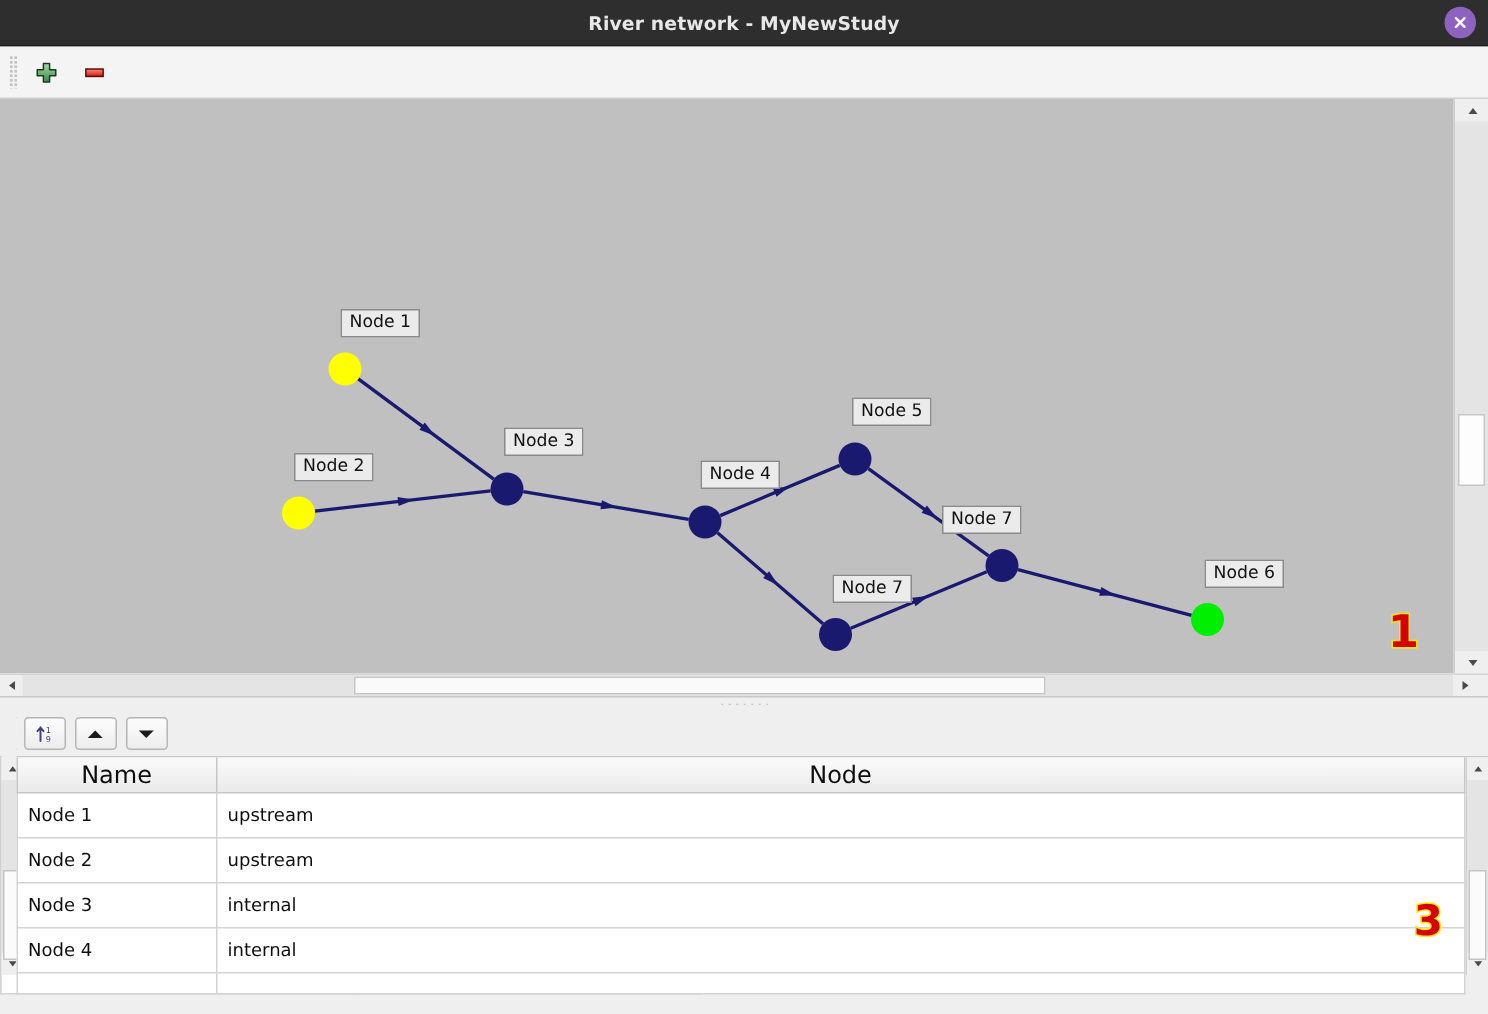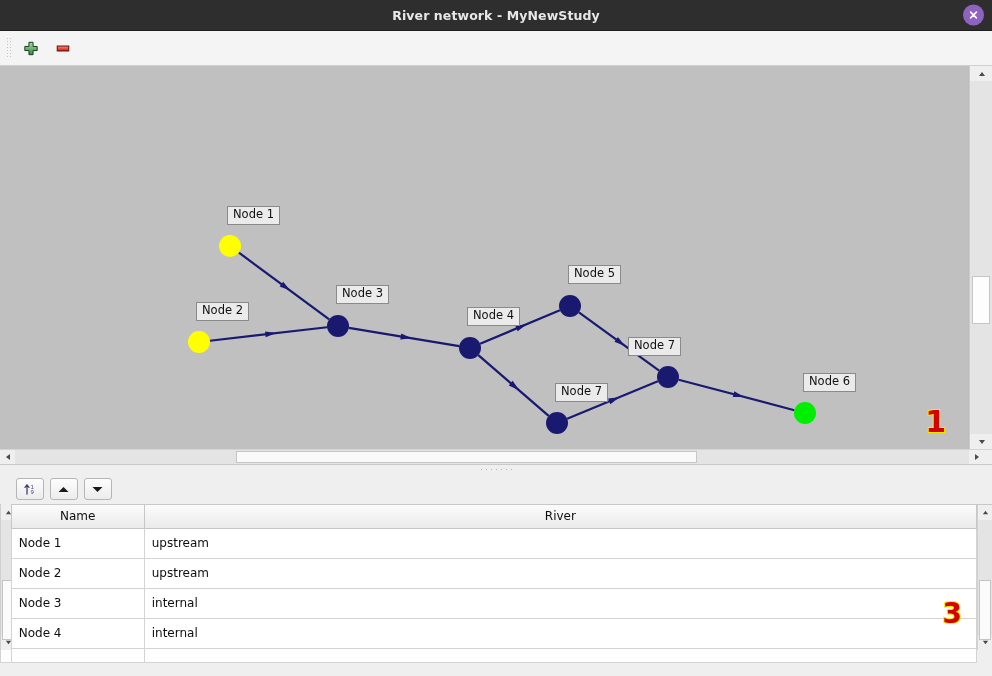--- a/index.html
+++ b/index.html
@@ -216,21 +216,21 @@
     border-collapse: collapse;
     table-layout: fixed;
     font-size: 12px;
     color: #0e0e0e;
   }
   table.grid th {
     background: linear-gradient(#fbfbfb, #eaeaea);
     border: 1px solid #c6c6c6;
     border-top: none;
     font-weight: normal;
-    font-size: 12px;
+    font-size: 16px;
     height: 23px;
     text-align: center;
     color: #0e0e0e;
     cursor: pointer;
   }
   table.grid td {
     border: 1px solid #d3d3d3;
     height: 30px;
     padding: 0 7px;
     background: #fff;
@@ -507,21 +507,21 @@
       <div class="tbl-scrollwrap" style="position:relative;">
         <div class="tbl-inner">
           <table class="grid" id="nodes-grid">
             <colgroup>
                 <col style="width:133px">
                 <col>
               </colgroup>
             <thead>
                 <tr id="nodes-head">
                   <th>Name</th>
-                  <th>River</th>
+                  <th>Node</th>
                 </tr>
               </thead>
             <tbody id="nodes-body">
                 <tr>
                   <td>Node 1</td>
                   <td>upstream</td>
                 </tr>
                 <tr>
                   <td>Node 2</td>
                   <td>upstream</td>

